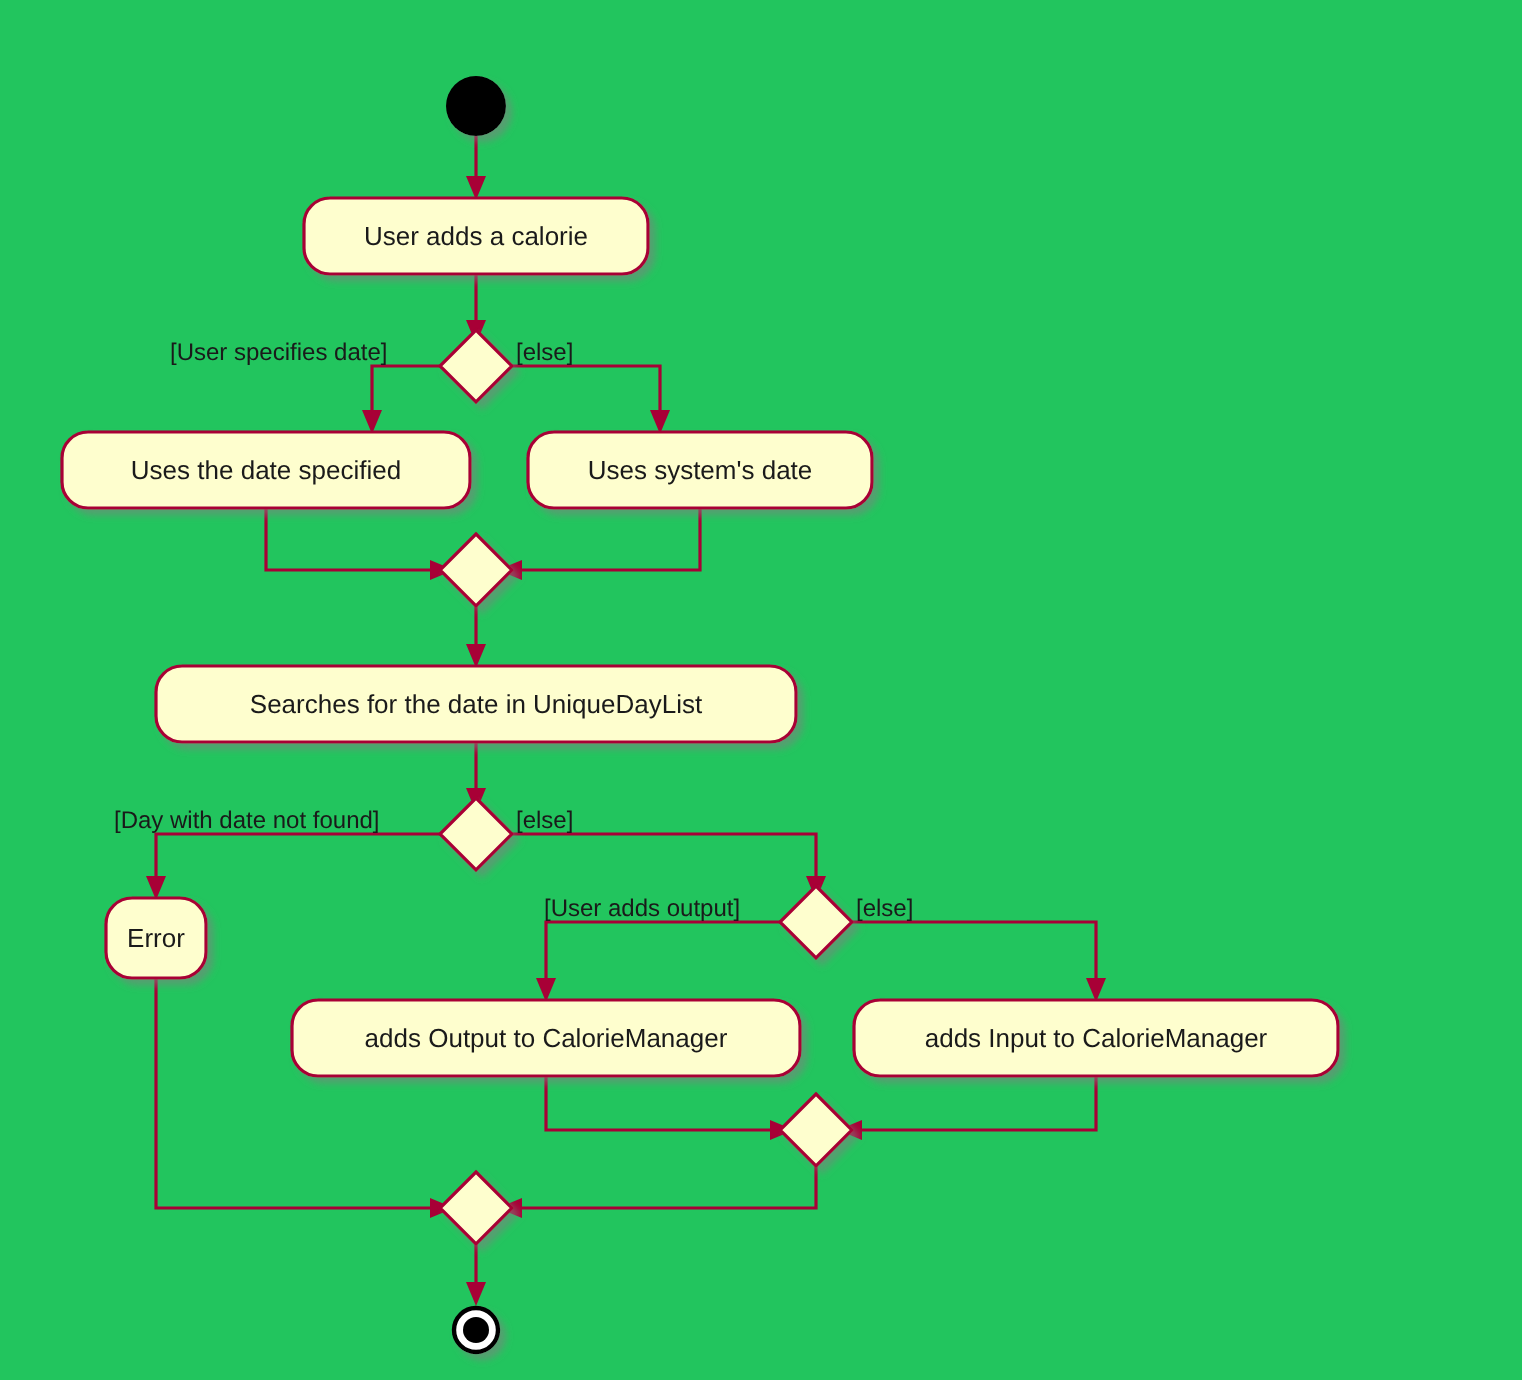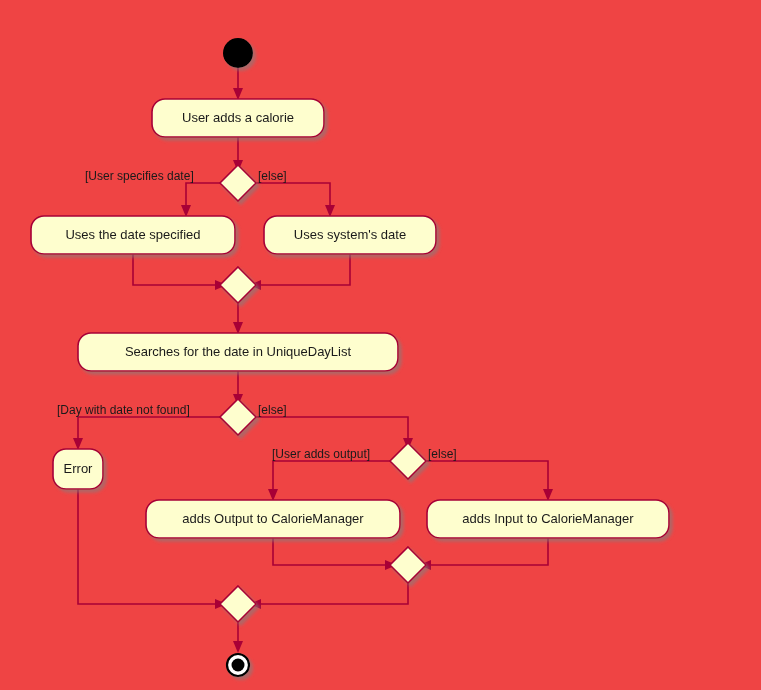--- a/index.html
+++ b/index.html
@@ -10,21 +10,21 @@
   body {
     width: 761px;
     height: 690px;
     font-family: "Liberation Sans", sans-serif;
     overflow: hidden;
   }
   #diagram-root {
     position: relative;
     width: 761px;
     height: 690px;
-    background: #ef4444;
+    background: #22c55e;
   }
   svg#activity-svg {
     display: block;
     width: 761px;
     height: 690px;
   }
   .node-text {
     font-family: "Liberation Sans", sans-serif;
     font-size: 13px;
     fill: #1a1a1a;

